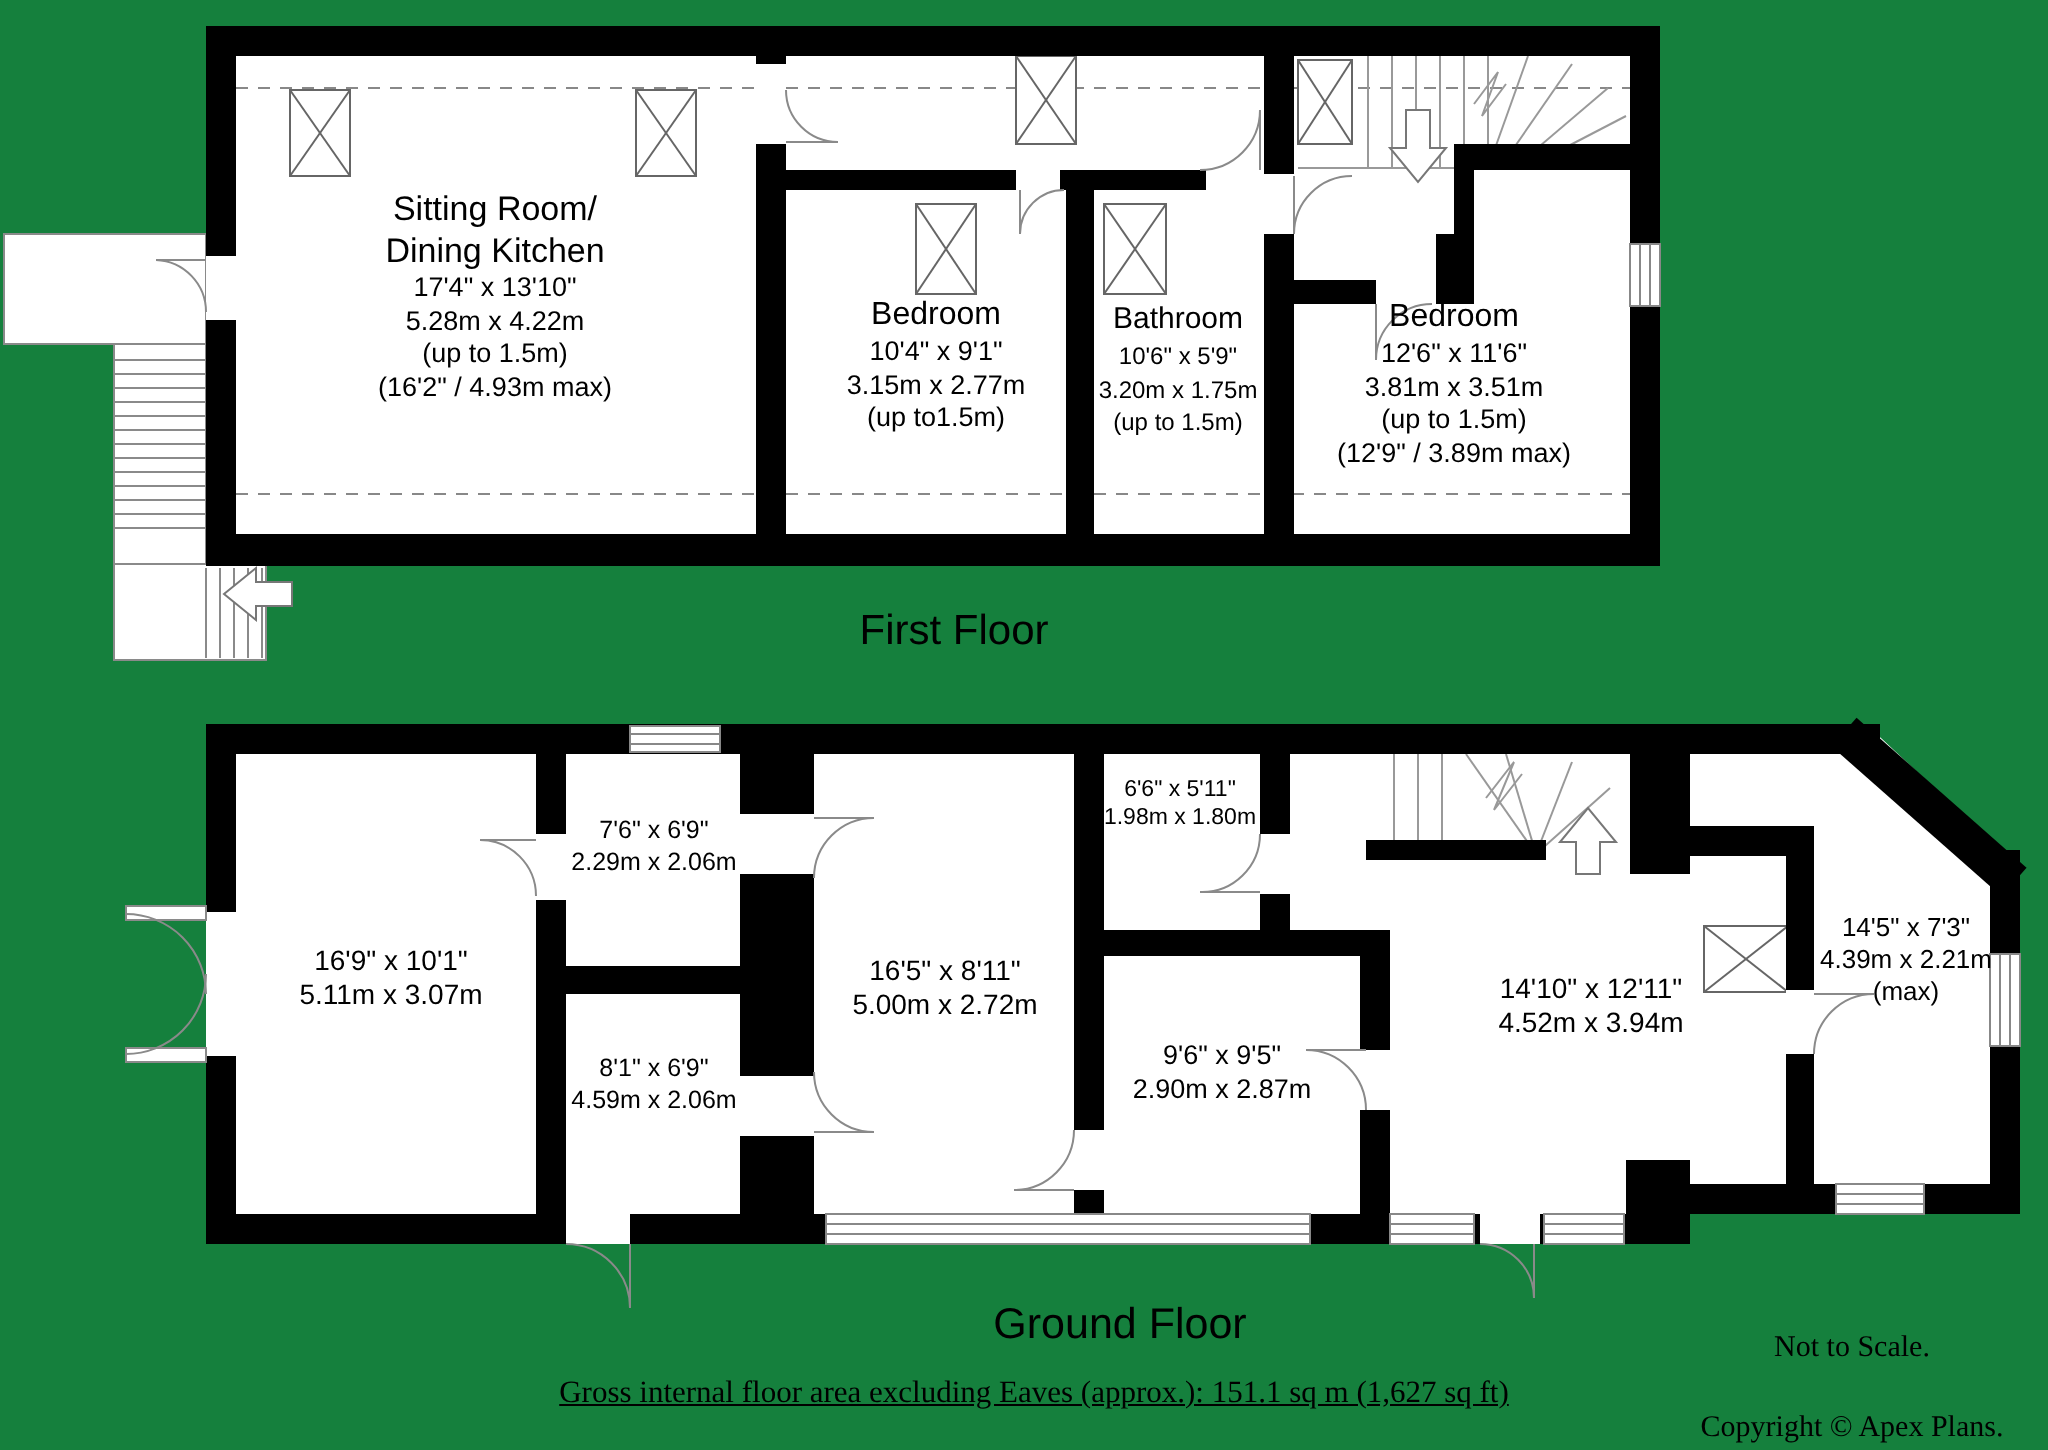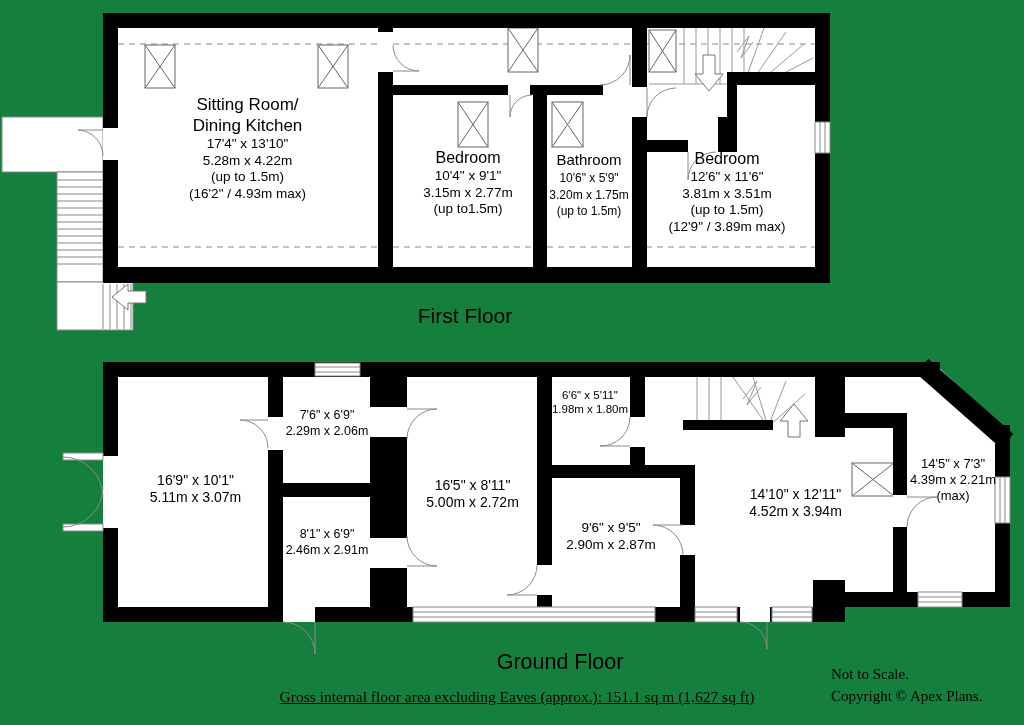--- a/index.html
+++ b/index.html
@@ -10,21 +10,21 @@
   .rname{font-size:17px;line-height:21px;}
   .rname-sm{font-size:16px;line-height:20px;}
   .dim{font-size:13.5px;line-height:16.5px;}
   .dim-md{font-size:14px;line-height:17px;}
   .dim-sm{font-size:12.5px;line-height:15.5px;}
   .dim-xs{font-size:11.5px;line-height:14px;}
   .dim-145{font-size:13px;line-height:16px;}
   .floor-title{font-size:21px;line-height:24px;}
   .serif{font-family:"Liberation Serif","DejaVu Serif",serif;}
   .footer-area{font-size:15.5px;text-align:center;text-decoration:underline;}
-  .footer-side{font-size:15px;text-align:left;line-height:21px;}
+  .footer-side{font-size:15px;text-align:center;line-height:21px;}
 </style>
 </head>
 <body>
 
 <div class="stage">
 
 <svg class="plan-svg" width="1024" height="725" viewBox="0 0 1024 725">
 
   <g>
 
@@ -323,35 +323,35 @@
 </div>
 
 <div class="lbl" style="left:652px;top:149px;width:150px;">
   <div class="rname-sm">Bedroom</div>
   <div class="dim">12'6" x 11'6"</div>
   <div class="dim">3.81m x 3.51m</div>
   <div class="dim">(up to 1.5m)</div>
   <div class="dim">(12'9" / 3.89m max)</div>
 </div>
 
-<div class="lbl floor-title" style="left:360px;top:304px;width:210px;">First Floor</div>
+<div class="lbl floor-title" style="left:372px;top:304px;width:210px;">First Floor</div>
 
 <div class="lbl" style="left:118px;top:472px;width:155px;">
   <div class="dim-md">16'9" x 10'1"</div>
   <div class="dim-md">5.11m x 3.07m</div>
 </div>
 
 <div class="lbl" style="left:283px;top:408px;width:88px;">
   <div class="dim-sm">7'6" x 6'9"</div>
   <div class="dim-sm">2.29m x 2.06m</div>
 </div>
 
 <div class="lbl" style="left:283px;top:527px;width:88px;">
   <div class="dim-sm">8'1" x 6'9"</div>
-  <div class="dim-sm">2.46m x 2.91m</div>
+  <div class="dim-sm">4.59m x 2.06m</div>
 </div>
 
 <div class="lbl" style="left:405px;top:477px;width:135px;">
   <div class="dim-md">16'5" x 8'11"</div>
   <div class="dim-md">5.00m x 2.72m</div>
 </div>
 
 <div class="lbl" style="left:546px;top:388px;width:88px;">
   <div class="dim-xs">6'6" x 5'11"</div>
   <div class="dim-xs">1.98m x 1.80m</div>
@@ -371,15 +371,15 @@
   <div class="dim-145">14'5" x 7'3"</div>
   <div class="dim-145">4.39m x 2.21m</div>
   <div class="dim-145">(max)</div>
 </div>
 
 <div class="lbl floor-title" style="left:445px;top:650px;width:230px;font-size:21.5px;">Ground Floor</div>
 
 <div class="lbl serif footer-area" style="left:142px;top:688px;width:750px;">Gross internal floor area excluding Eaves (approx.): 151.1 sq m (1,627 sq ft)</div>
 
 <div class="lbl serif footer-side" style="left:831px;top:664px;width:190px;">Not to Scale.</div>
-<div class="lbl serif footer-side" style="left:831px;top:686px;width:190px;">Copyright © Apex Plans.</div>
+<div class="lbl serif footer-side" style="left:831px;top:704px;width:190px;">Copyright © Apex Plans.</div>
 
 </div>
 
 </body></html>

